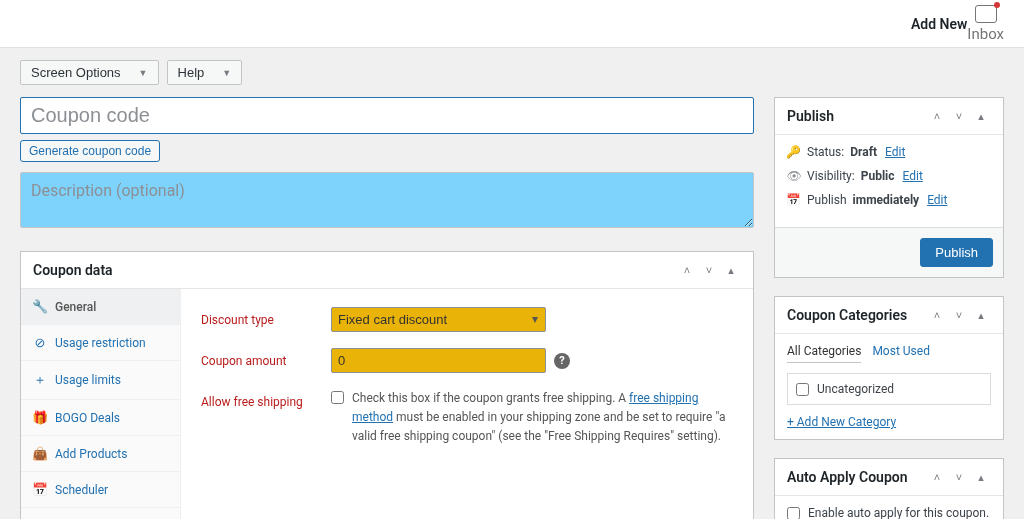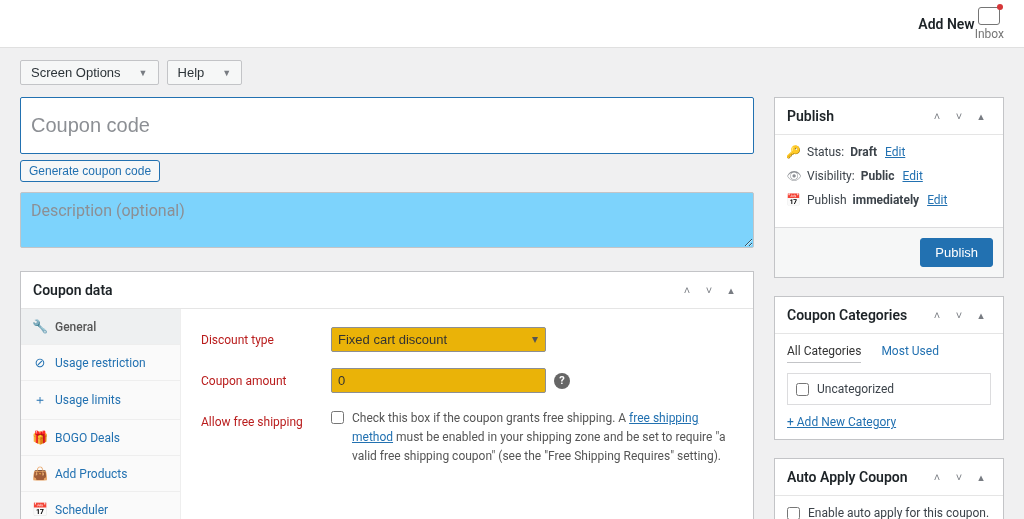--- a/index.html
+++ b/index.html
@@ -13,39 +13,39 @@
   .topbar {
     background: #fff;
     height: 48px;
     display: flex;
     align-items: center;
     justify-content: flex-end;
     padding: 0 20px;
     border-bottom: 1px solid #e0e0e0;
   }
   .topbar-left { font-weight: 600; font-size: 14px; color: #1d2327; }
-  .topbar-right { text-align: center; color: #757575; font-size: 12px; position: relative; }
+  .topbar-right { text-align: center; color: #757575; font-size: 15px; position: relative; }
   .inbox-icon { width: 22px; height: 18px; border: 1.5px solid #757575; border-radius: 3px; margin: 0 auto 2px; position: relative; }
   .inbox-icon::after { content:""; position:absolute; top:-4px; right:-4px; width:6px; height:6px; background:#d63638; border-radius:50%; }
   .page-wrap { padding: 10px 20px 30px; }
   .page-header { display:flex; justify-content:space-between; align-items:flex-start; }
   .page-title { font-size: 22px; font-weight: 400; color:#1d2327; padding-top:10px; }
   .header-buttons { display:flex; gap:8px; margin-top:2px; }
   .wp-btn {
     background:#f6f7f7; border:1px solid #c3c4c7; color:#2c3338;
     font-size:13px; padding:4px 10px; cursor:pointer; border-radius:2px;
     display:inline-flex; align-items:center; gap:18px;
   }
   .wp-btn .tri { font-size:9px; color:#787c82; }
   .columns { display:flex; gap:20px; margin-top:12px; align-items:flex-start; }
   .col-main { flex:1; min-width:0; }
   .col-side { width:230px; flex-shrink:0; }
 
   .code-input {
-    width:100%; font-size:20px; padding:16px 10px; border:1px solid #2271b1; border-radius:2px;
+    width:100%; font-size:20px; padding:6px 10px; border:1px solid #2271b1; border-radius:2px;
     color:#333; background:#fff;
   }
   .code-input::placeholder { color:#8c8f94; }
   .gen-btn {
     margin-top:6px; background:#f6f7f7; border:1px solid #2271b1; color:#2271b1;
     font-size:12px; padding:3px 8px; border-radius:3px; cursor:pointer;
   }
   .desc-area {
     width:100%; margin-top:10px; border:1px solid #c3c4c7; border-radius:2px;
     padding:8px 10px; font-size:16px; color:#333; height:56px; resize:vertical; background:#7dd3fc;
@@ -95,21 +95,21 @@
   .side-inner { padding:10px 12px; font-size:12px; }
   .pub-row { display:flex; align-items:center; gap:6px; margin-bottom:10px; color:#3c434a; }
   .pub-row .ic { width:14px; color:#8c8f94; display:inline-flex; justify-content:center; }
   .pub-row a { color:#2271b1; text-decoration:underline; margin-left:2px; cursor:pointer; }
   .pub-footer { background:#f6f7f7; border-top:1px solid #dcdcde; padding:10px; text-align:right; }
   .primary-btn {
     background:#2271b1; color:#fff; border:1px solid #2271b1; border-radius:3px;
     padding:6px 14px; font-size:13px; cursor:pointer;
   }
 
-  .cat-tabs { display:flex; gap:20px; font-size:12px; margin-bottom:10px; }
+  .cat-tabs { display:flex; gap:11px; font-size:12px; margin-bottom:10px; }
   .cat-tabs span { cursor:pointer; }
   .cat-tabs .active { color:#333; border-bottom:1px solid #c3c4c7; padding-bottom:4px; }
   .cat-tabs .inactive { color:#2271b1; }
   .cat-list { border:1px solid #dcdcde; padding:8px; }
   .cat-item { display:flex; align-items:center; gap:8px; font-size:12px; }
   .add-cat { color:#2271b1; text-decoration:underline; font-size:12px; display:inline-block; margin-top:10px; cursor:pointer; }
 
   .auto-row { display:flex; align-items:center; gap:8px; font-size:12px; }
 </style>
 </head>

